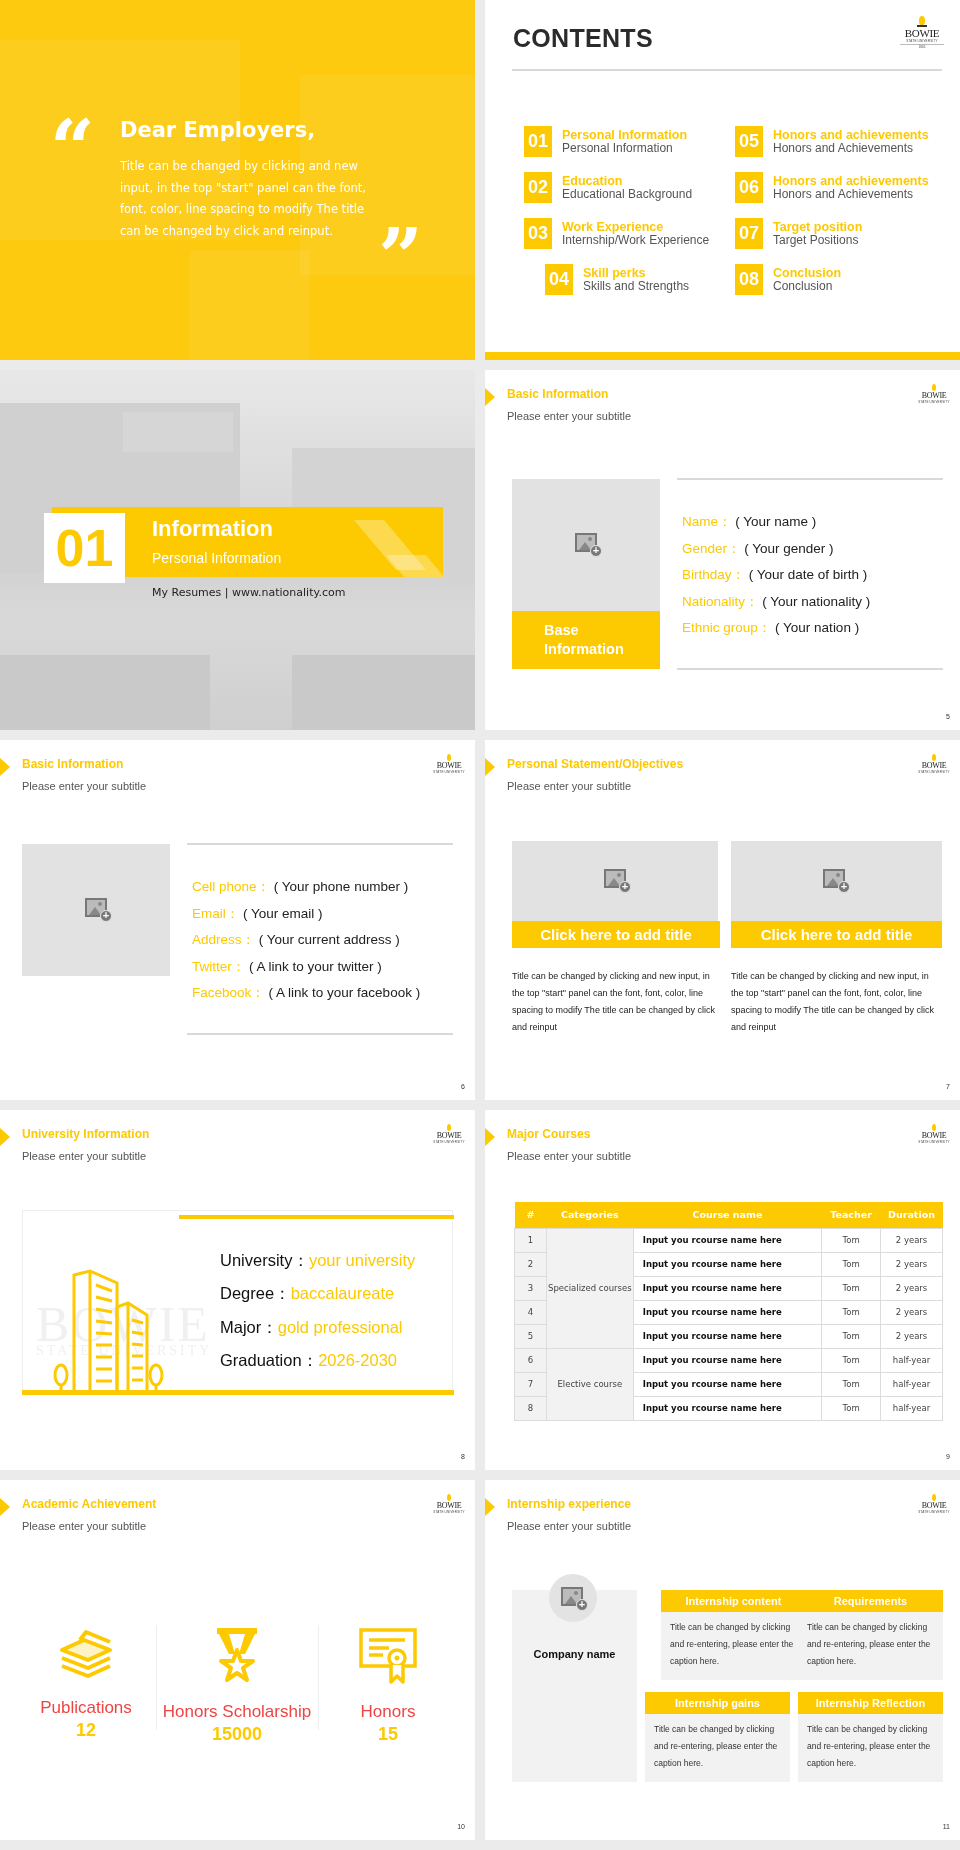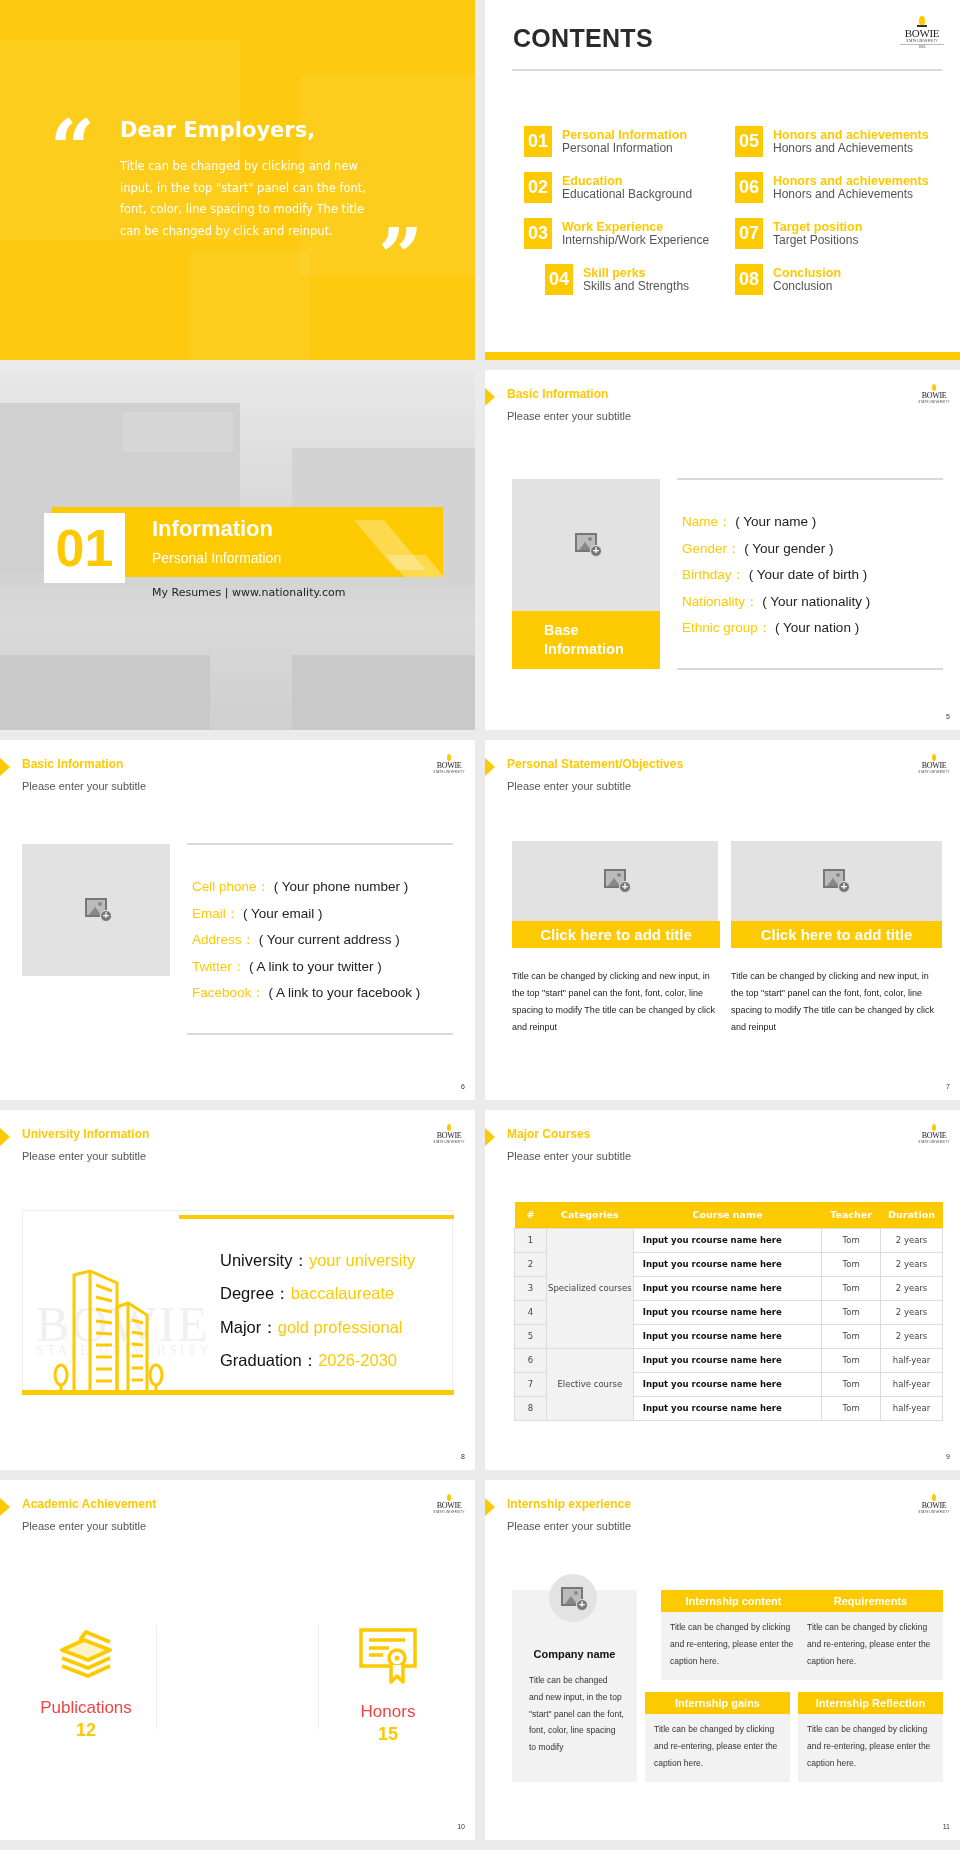--- a/index.html
+++ b/index.html
@@ -411,20 +411,29 @@
         <path d="M4 22 L26 12 L52 22 L30 32 Z" fill="#fdf3c4"></path>
         <path d="M4 30 L30 40 L52 30"></path>
         <path d="M4 38 L30 48 L52 38"></path>
         <path d="M22 12 L28 4 L52 14"></path>
       </g>
     </svg>
     <div class="ach-label">Publications</div>
     <div class="ach-val">12</div>
   </div>
   <div class="ach-div" style="left:156px;"></div>
+  <div class="ach" style="left:162px;">
+    <svg width="44" height="56" viewBox="0 0 44 56">
+      <rect x="2" y="0" width="40" height="6" fill="#fdc900"></rect>
+      <path d="M4 6 L14 6 L20 26 L14 26 Z M40 6 L30 6 L24 26 L30 26 Z" fill="#fdc900"></path>
+      <path d="M22 22 L26 33 L38 33 L28 40 L32 52 L22 45 L12 52 L16 40 L6 33 L18 33 Z" fill="none" stroke="#fdc900" stroke-width="4" stroke-linejoin="round"></path>
+    </svg>
+    <div class="ach-label">Honors Scholarship</div>
+    <div class="ach-val">15000</div>
+  </div>
   <div class="ach-div" style="left:318px;"></div>
   <div class="ach" style="left:313px;">
     <svg width="58" height="56" viewBox="0 0 58 56">
       <rect x="2" y="2" width="54" height="36" fill="none" stroke="#fdc900" stroke-width="3.5"></rect>
       <path d="M10 12 H46 M10 20 H30 M10 27 H24" stroke="#fdc900" stroke-width="3.5"></path>
       <circle cx="38" cy="30" r="8" fill="#fff" stroke="#fdc900" stroke-width="3.5"></circle>
       <circle cx="38" cy="30" r="2.5" fill="#fdc900"></circle>
       <path d="M32 37 V54 L38 48 L44 54 V37" fill="#fff" stroke="#fdc900" stroke-width="3.5" stroke-linejoin="round"></path>
     </svg>
     <div class="ach-label">Honors</div>
@@ -441,21 +450,20 @@
     <div class="flame"></div>
     <div class="word">BOWIE</div>
     <div class="sub">STATE UNIVERSITY</div>
   </div>
   <div class="comp-card"></div>
   <div class="comp-circle">
     <div class="img-ico" style="left:12px;top:13px;"></div>
     <div class="plus" style="left:27px;top:25px;background:#777;border-color:#e3e3e3;">+</div>
   </div>
   <div class="comp-name">Company name</div>
-  <div class="comp-body">Title can be changed and new input, in the top "start" panel can the font, font, color, line spacing to modify</div>
 
   <div class="icard" style="left:176px;top:110px;">
     <div class="icard-h">Internship content</div>
     <div class="icard-b">Title can be changed by clicking and re-entering, please enter the caption here.</div>
   </div>
   <div class="icard" style="left:313px;top:110px;">
     <div class="icard-h">Requirements</div>
     <div class="icard-b">Title can be changed by clicking and re-entering, please enter the caption here.</div>
   </div>
   <div class="icard" style="left:160px;top:212px;">

